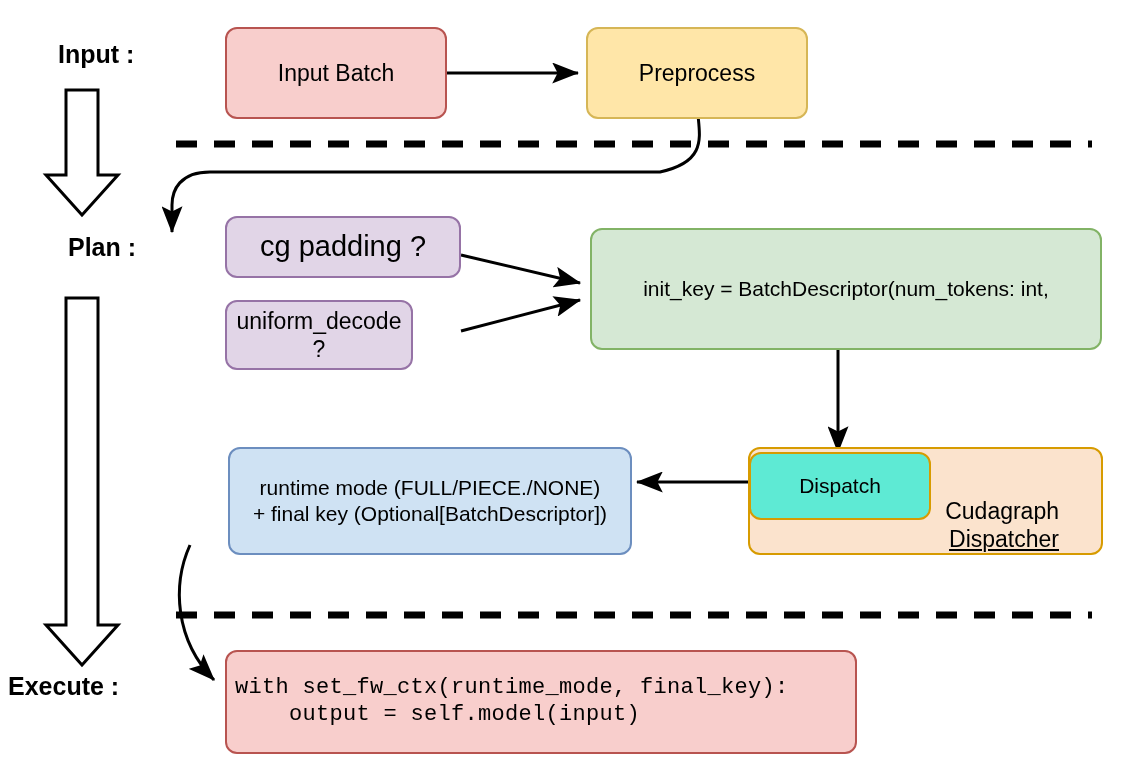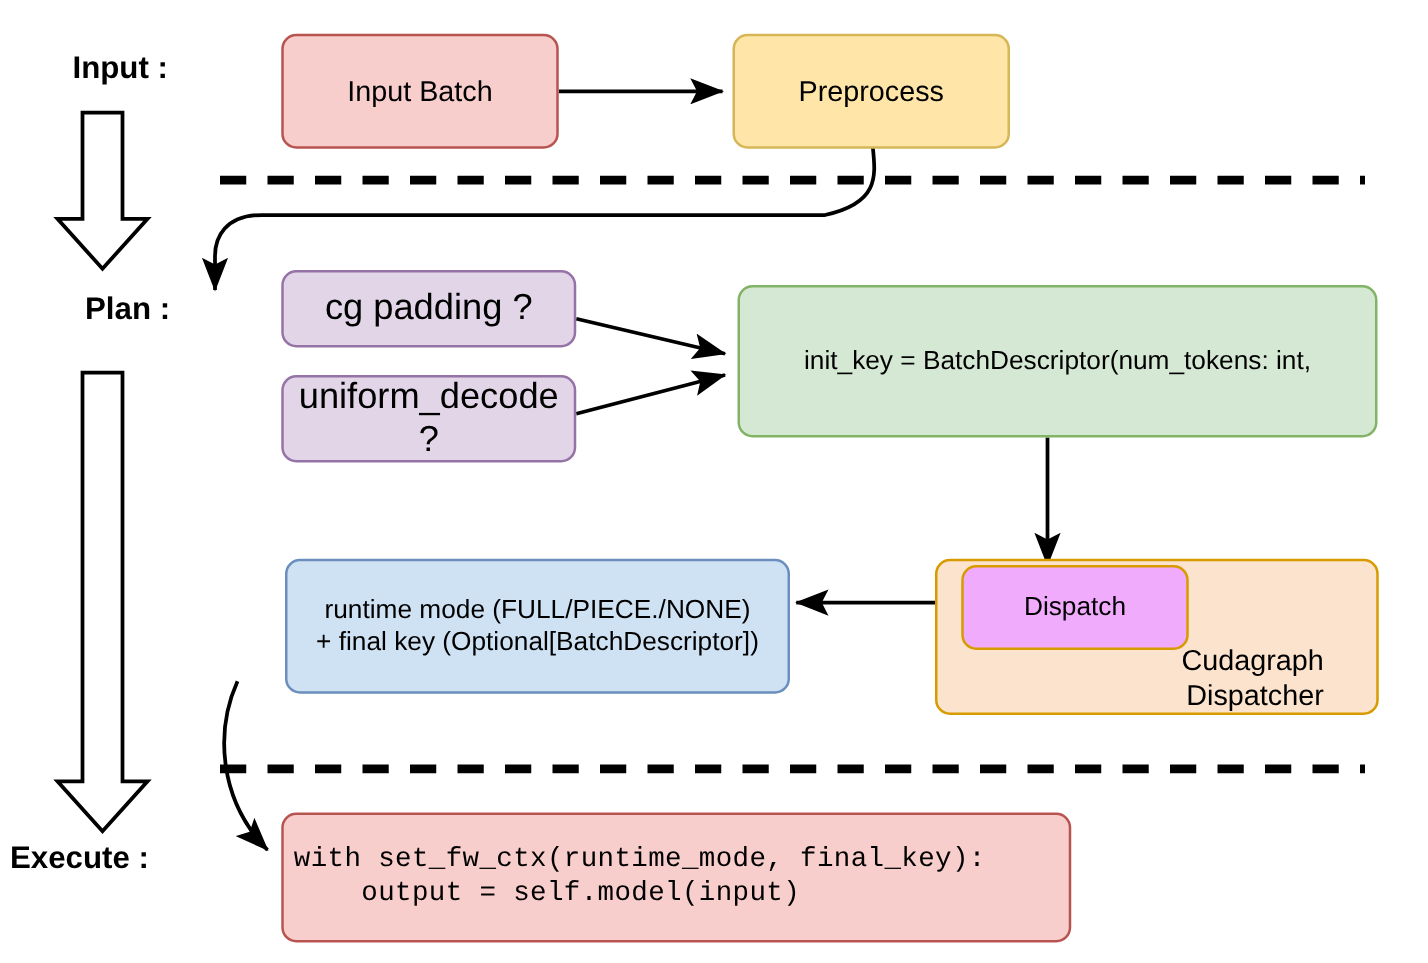--- a/index.html
+++ b/index.html
@@ -56,21 +56,21 @@
     letter-spacing: 0.3px;
   }
 
   
   .c-pink   { background: #f8cecc; border-color: #b85450; }
   .c-yellow { background: #ffe6a8; border-color: #d6b656; }
   .c-purple { background: #e1d5e7; border-color: #9673a6; }
   .c-green  { background: #d5e8d4; border-color: #82b366; }
   .c-blue   { background: #cfe2f3; border-color: #6c8ebf; }
   .c-orange-outer { background: #fbe3cd; border-color: #d79b00; }
-  .c-orange-inner { background: #f0abfc; border-color: #d79b00; margin-left: 20px; }
+  .c-orange-inner { background: #5eead4; border-color: #d79b00; }
 
   .node-label { pointer-events: none; }
 </style>
 </head>
 <body>
 
 <div id="canvas">
 
   <svg id="edges" viewBox="0 0 1142 770" xmlns="http://www.w3.org/2000/svg">
     <defs>
@@ -112,31 +112,31 @@
   </div>
 
   <div class="node node-sans c-yellow" style="left:586px; top:27px; width:222px; height:92px; font-size:23px;">
     <span class="node-label">Preprocess</span>
   </div>
 
   <div class="node node-sans c-purple" style="left:225px; top:216px; width:236px; height:62px; font-size:29px;">
     <span class="node-label">cg padding ?</span>
   </div>
 
-  <div class="node node-sans c-purple" style="left:225px; top:300px; width:236px; height:70px; font-size:29px;">
+  <div class="node node-sans c-purple" style="left:225px; top:300px; width:188px; height:70px; font-size:23px;">
     <span class="node-label">uniform_decode ?</span>
   </div>
 
   <div class="node node-sans c-green" style="left:590px; top:228px; width:512px; height:122px; font-size:21px; flex-direction:column;">
     <span class="node-label">init_key = BatchDescriptor(num_tokens: int,</span>
   </div>
 
-  <div class="node node-sans c-orange-outer" style="left:748px; top:447px; width:355px; height:125px; font-size:23px; justify-content:flex-end; padding-right:18px; flex-direction:column; align-items:flex-end; padding-top:8px;">
+  <div class="node node-sans c-orange-outer" style="left:748px; top:447px; width:355px; height:108px; font-size:23px; justify-content:flex-end; padding-right:18px; flex-direction:column; align-items:flex-end; padding-top:8px;">
     <span class="node-label" style="margin-right:24px;">Cudagraph</span>
-    <span class="node-label" style="margin-right:24px;">Dispatcher</span>
+    <span class="node-label" style="margin-right:24px;text-decoration:underline;">Dispatcher</span>
   </div>
 
   <div class="node node-sans c-orange-inner" style="left:749px; top:452px; width:182px; height:68px; font-size:21px;">
     <span class="node-label">Dispatch</span>
   </div>
 
   <div class="node node-sans c-blue" style="left:228px; top:447px; width:404px; height:108px; font-size:21px; flex-direction:column;">
     <span class="node-label">runtime mode (FULL/PIECE./NONE)</span>
     <span class="node-label">+ final key (Optional[BatchDescriptor])</span>
   </div>

